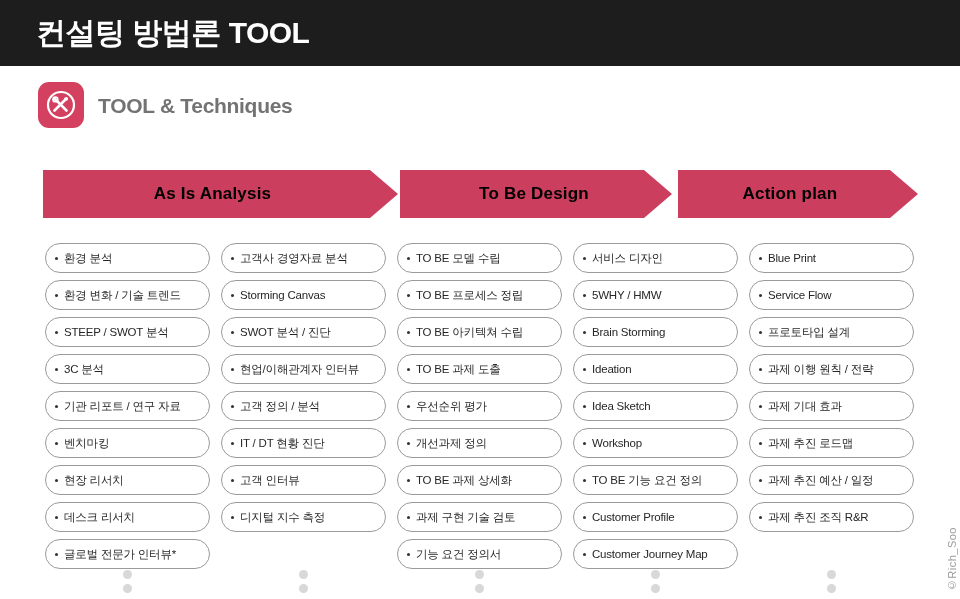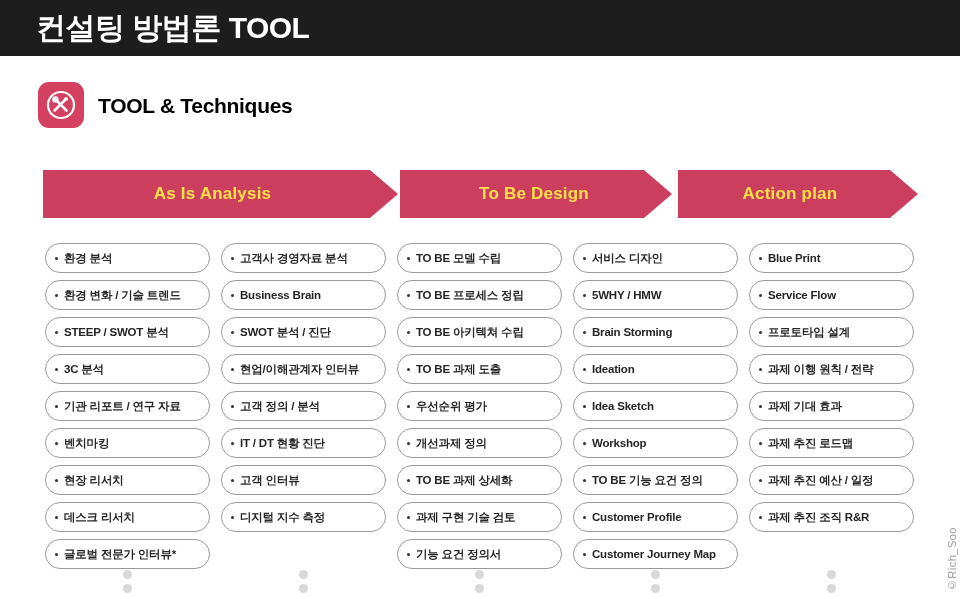--- a/index.html
+++ b/index.html
@@ -16,21 +16,21 @@
     color: #2b2b2b;
     position: relative;
   }
 
   
   .title-bar {
     position: absolute;
     left: 0;
     top: 0;
     width: 960px;
-    height: 56px;
+    height: 66px;
     background: #1d1d1d;
     display: flex;
     align-items: center;
   }
   .title-bar .title-text {
     color: #ffffff;
     font-size: 30px;
     font-weight: bold;
     letter-spacing: -0.5px;
     margin-left: 36px;
@@ -53,42 +53,42 @@
     background: #d4405f;
     display: flex;
     align-items: center;
     justify-content: center;
     flex: none;
   }
   .tool-icon svg { display: block; }
   .section-title {
     font-size: 21px;
     font-weight: bold;
-    color: #000000;
+    color: #737373;
     letter-spacing: -0.3px;
     line-height: 1;
   }
 
   
   .phases {
     position: absolute;
     left: 0;
     top: 170px;
     width: 960px;
     height: 48px;
   }
   .phase {
     position: absolute;
     top: 0;
     height: 48px;
     background: #cc3e5e;
     display: flex;
     align-items: center;
     justify-content: center;
-    color: #fde047;
+    color: #000000;
     font-size: 17px;
     font-weight: bold;
     letter-spacing: 0.2px;
     box-sizing: border-box;
   }
   .phase span { position: relative; left: -8px; }
   .phase-1 {
     left: 43px;
     width: 355px;
     clip-path: polygon(0 0, calc(100% - 28px) 0, 100% 50%, calc(100% - 28px) 100%, 0 100%);
@@ -127,21 +127,20 @@
     border-radius: 16px;
     background: #ffffff;
     display: flex;
     align-items: center;
     padding-left: 9px;
     font-size: 11.5px;
     color: #262626;
     letter-spacing: -0.2px;
     white-space: nowrap;
     overflow: hidden;
-    font-weight: bold;
   }
   .pill .dot {
     width: 3px;
     height: 3px;
     border-radius: 50%;
     background: #333333;
     flex: none;
     margin-right: 6px;
   }
 
@@ -256,21 +255,21 @@
       </div>
   </div>
 
   <div class="column">
     <div class="pill">
         <i class="dot"></i>
         <span>고객사 경영자료 분석</span>
       </div>
     <div class="pill">
         <i class="dot"></i>
-        <span>Business Brain</span>
+        <span>Storming Canvas</span>
       </div>
     <div class="pill">
         <i class="dot"></i>
         <span>SWOT 분석 / 진단</span>
       </div>
     <div class="pill">
         <i class="dot"></i>
         <span>현업/이해관계자 인터뷰</span>
       </div>
     <div class="pill">

